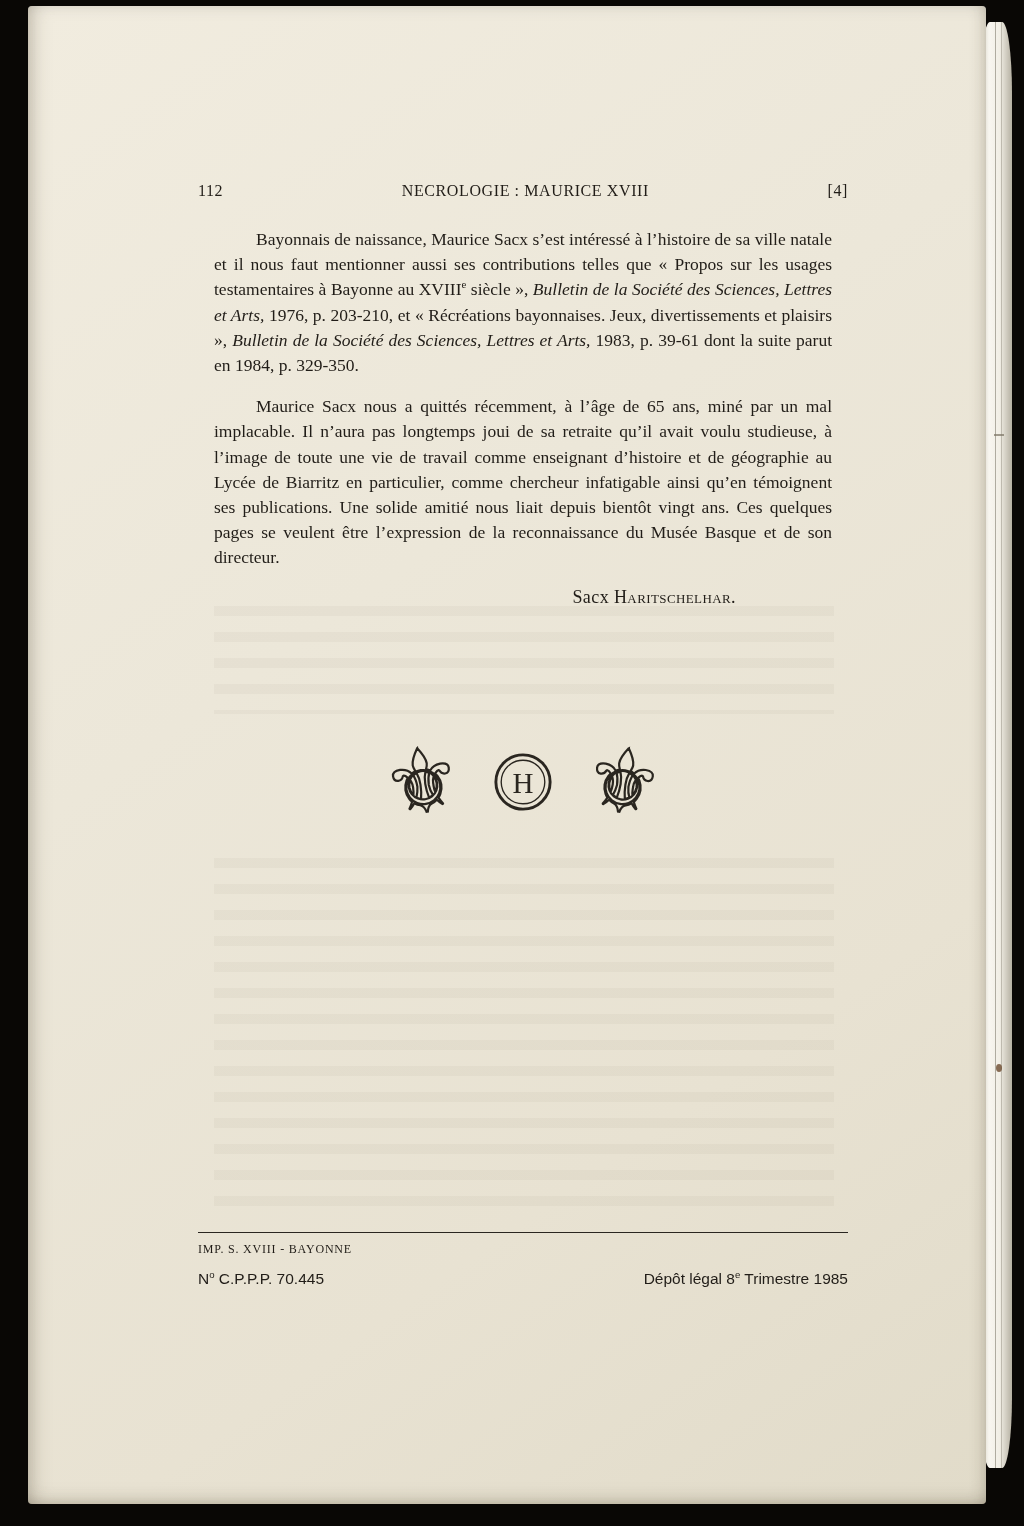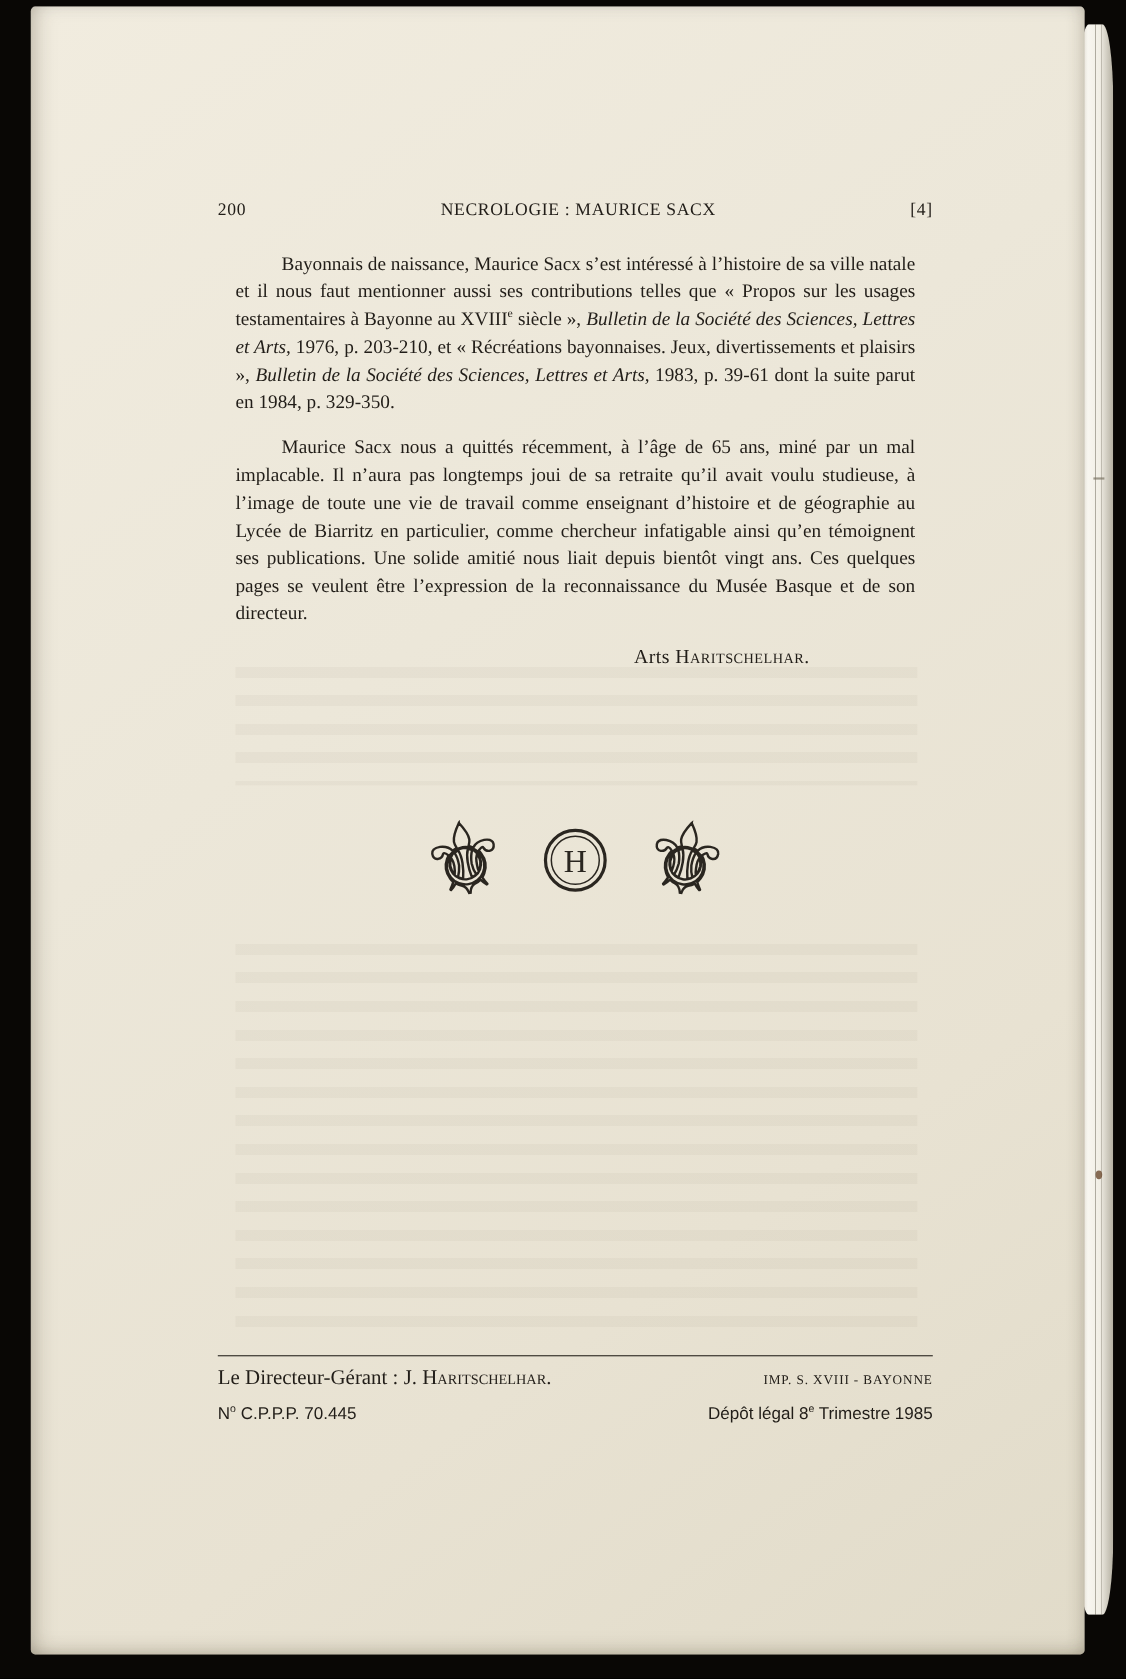--- a/index.html
+++ b/index.html
@@ -64,48 +64,47 @@
 <div class="scan">
 
   <div class="edge-stack"></div>
   <div class="edge-speck"></div>
   <div class="edge-tick"></div>
 
   <div class="page">
 
     <div class="text-block">
       <header class="running-head">
-        <span>200</span>
-        <span class="mid">NECROLOGIE : MAURICE SACX</span>
+        <span>112</span>
+        <span class="mid">NECROLOGIE : MAURICE XVIII</span>
         <span>[4]</span>
       </header>
 
       <p class="body-par"><span>Bayonnais de naissance, Maurice Sacx s’est intéressé à l’histoire de sa ville natale et il nous faut mentionner aussi ses contributions telles que « Propos sur les usages testamentaires à Bayonne au XVIII</span><sup>e</sup><span> siècle », </span><span class="it">Bulletin de la Société des Sciences, Lettres et Arts,</span><span> 1976, p. 203-210, et « Récréations bayonnaises. Jeux, divertissements et plaisirs », </span><span class="it">Bulletin de la Société des Sciences, Lettres et Arts,</span><span> 1983, p. 39-61 dont la suite parut en 1984, p. 329-350.</span></p>
       <p class="body-par"><span>Maurice Sacx nous a quittés récemment, à l’âge de 65 ans, miné par un mal implacable. Il n’aura pas longtemps joui de sa retraite qu’il avait voulu studieuse, à l’image de toute une vie de travail comme enseignant d’histoire et de géographie au Lycée de Biarritz en particulier, comme chercheur infatigable ainsi qu’en témoignent ses publications. Une solide amitié nous liait depuis bientôt vingt ans. Ces quelques pages se veulent être l’expression de la reconnaissance du Musée Basque et de son directeur.</span></p>
 
-      <p class="signature"><span>Arts </span><span class="sc">Haritschelhar.</span></p>
+      <p class="signature"><span>Sacx </span><span class="sc">Haritschelhar.</span></p>
     </div>
 
     <div class="ornament">
       <span class="fleur left">⚜</span>
       <svg class="medallion" viewBox="0 0 64 64">
         <circle cx="32" cy="32" r="28" fill="none" stroke="#2a2620" stroke-width="3"></circle>
         <circle cx="32" cy="32" r="22.5" fill="none" stroke="#2a2620" stroke-width="1.4"></circle>
         <text x="32" y="43" text-anchor="middle" font-size="30" font-family="Liberation Serif, serif" fill="#2a2620">H</text>
       </svg>
       <span class="fleur right">⚜</span>
     </div>
 
     <div class="bleed upper"></div>
     <div class="bleed lower"></div>
 
     <footer class="colophon">
       <hr class="rule">
       <div class="row">
-        <span class="director"><span>Le Directeur-Gérant : J. </span><span class="sc">Haritschelhar.</span></span>
         <span class="printer">IMP. S. XVIII - BAYONNE</span>
       </div>
       <div class="row sans">
         <span><span>N</span><sup>o</sup><span> C.P.P.P. 70.445</span></span>
         <span><span>Dépôt légal 8</span><sup>e</sup><span> Trimestre 1985</span></span>
       </div>
     </footer>
 
   </div>
 </div>

